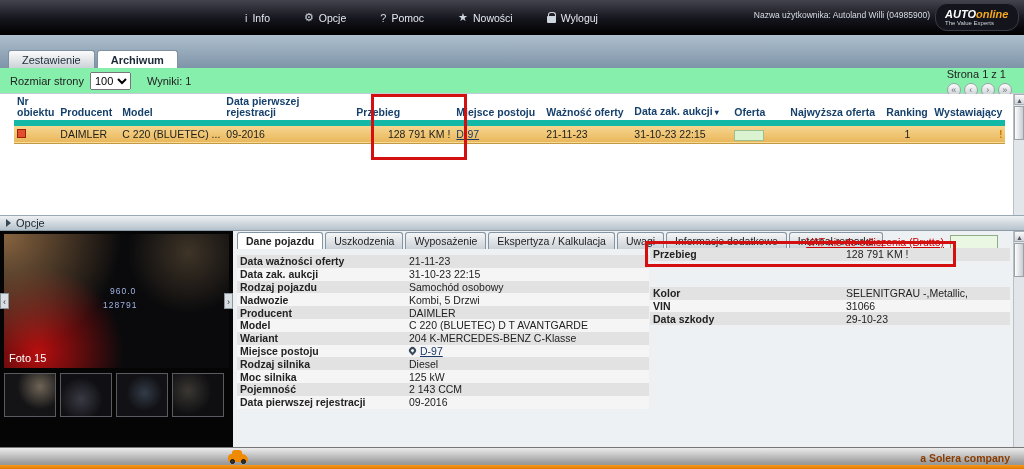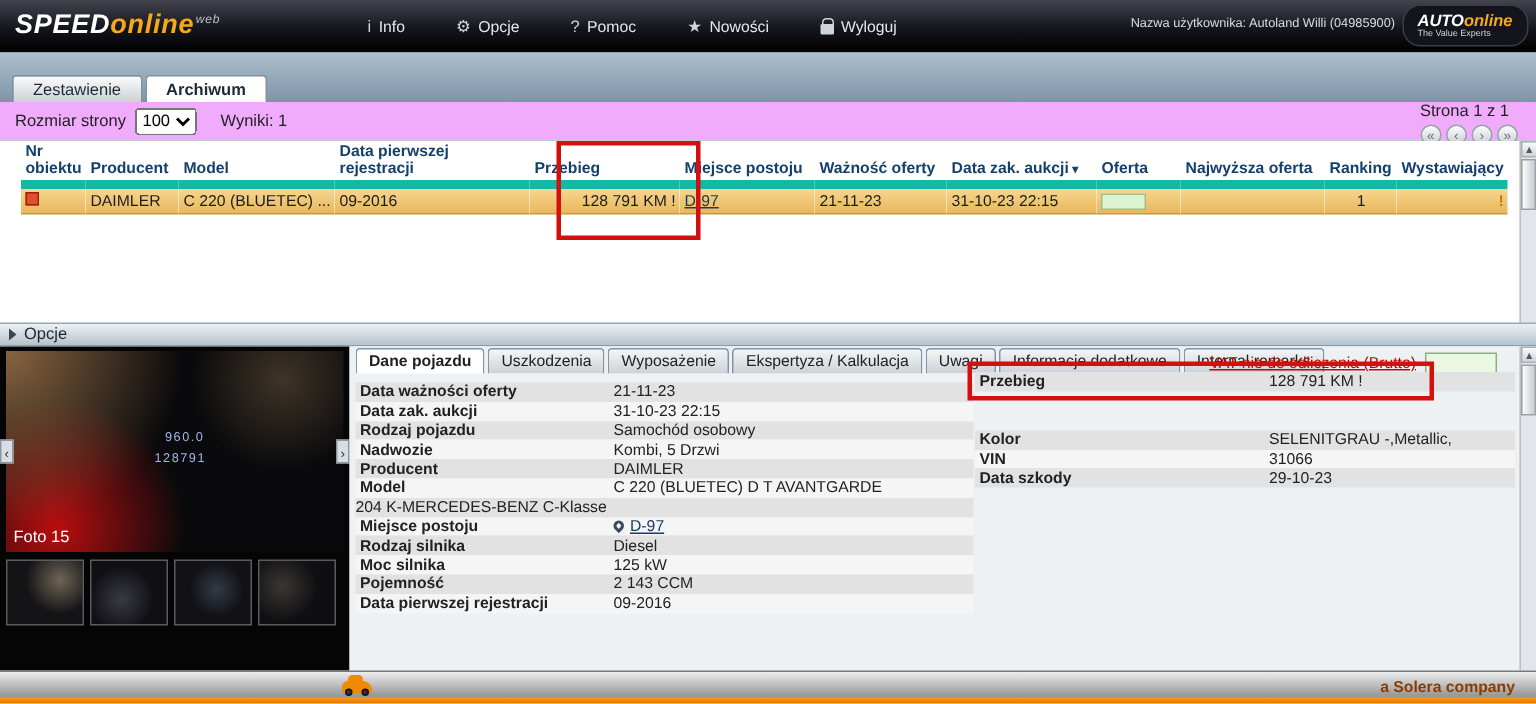--- a/index.html
+++ b/index.html
@@ -24,21 +24,21 @@
   .brand-badge .bonline{color:#f5a81c;font-weight:bold;font-size:11px;font-style:italic;}
   .brand-badge .tagline{display:block;color:#cfd4da;font-size:6px;}
 
   
   .tabsband{position:absolute;top:35px;left:0;right:0;height:33px;background:linear-gradient(#aebfcd,#7e94a8);}
   .main-tabs{position:absolute;left:8px;bottom:0;display:flex;gap:2px;}
   .tab{padding:3px 13px 2px;font-size:11px;background:linear-gradient(#fbfbfb,#ccd2d8);border:1px solid #7f91a0;border-bottom:none;border-radius:3px 3px 0 0;color:#1c2a38;cursor:pointer;}
   .tab.active{background:#fff;font-weight:bold;}
 
   
-  .toolbar{position:absolute;top:68px;left:0;right:0;height:26px;background:#f0abfc;border-bottom:1px solid #c2ccd4;}
+  .toolbar{position:absolute;top:68px;left:0;right:0;height:26px;background:#86efac;border-bottom:1px solid #c2ccd4;}
   .toolbar-left{position:absolute;left:10px;top:0;height:26px;display:flex;align-items:center;gap:6px;}
   .page-size{font-size:11px;height:18px;}
   .results-label{margin-left:10px;}
   .toolbar-right{position:absolute;right:12px;top:0;height:26px;display:flex;align-items:center;gap:3px;flex-direction:column;}
   .page-label{margin-right:6px;}
   .pager-btn{width:14px;height:14px;border-radius:50%;border:1px solid #9aa2a8;background:linear-gradient(#fcfcfc,#c9ced2);color:#6a7278;font-size:9px;line-height:12px;text-align:center;cursor:pointer;}
   .mini-icon{width:14px;height:14px;border:1px solid #9aa2a8;background:#fff;color:#333;cursor:pointer;display:flex;align-items:center;justify-content:center;}
   .grid-icon{position:relative;background:linear-gradient(#fff,#e6e6e6);}
   .grid-icon:before{content:"";position:absolute;inset:3px;border:1px solid #777;}
   .grid-icon:after{content:"";position:absolute;left:3px;right:3px;top:6px;border-top:1px solid #777;}
@@ -121,23 +121,20 @@
   .annotation{position:absolute;border:3px solid #d40f0f;z-index:50;pointer-events:none;}
   .anno1{left:371px;top:94px;width:96px;height:66px;}
   .anno2{left:645px;top:241px;width:311px;height:26px;}
 </style>
 </head>
 <body>
 
 <div class="screen">
 
   <div class="topbar">
-    <div class="logo">
-      <span>SPEED</span><span class="online">online</span><span class="web">web</span>
-    </div>
     <div class="top-nav">
         <div class="nav-item">
           <span class="glyph">i</span>
           <span class="nav-label">Info</span>
         </div>
         <div class="nav-item">
           <span class="glyph">⚙</span>
           <span class="nav-label">Opcje</span>
         </div>
         <div class="nav-item">
@@ -316,20 +313,21 @@
               <span>DAIMLER</span>
             </span>
           </div>
           <div class="drow even">
             <span class="dlabel">Model</span>
             <span class="dvalue">
               <span>C 220 (BLUETEC) D T AVANTGARDE</span>
             </span>
           </div>
           <div class="drow odd">
+            <span class="dlabel">Wariant</span>
             <span class="dvalue">
               <span>204 K-MERCEDES-BENZ C-Klasse</span>
             </span>
           </div>
           <div class="drow even">
             <span class="dlabel">Miejsce postoju</span>
             <span class="dvalue">
               <span class="pin"></span>
               <span class="linkval">D-97</span>
             </span>

